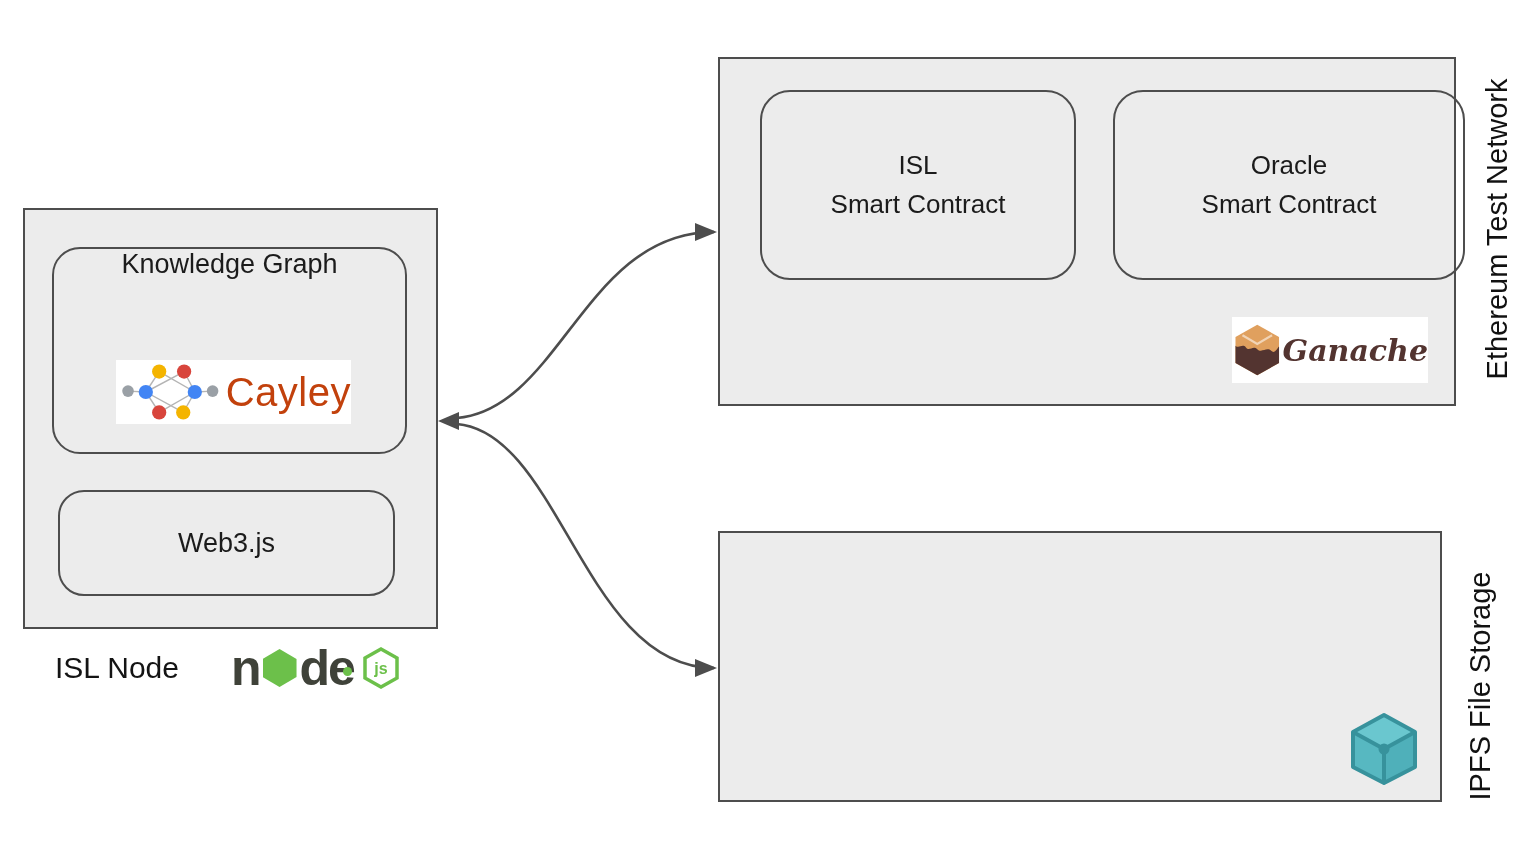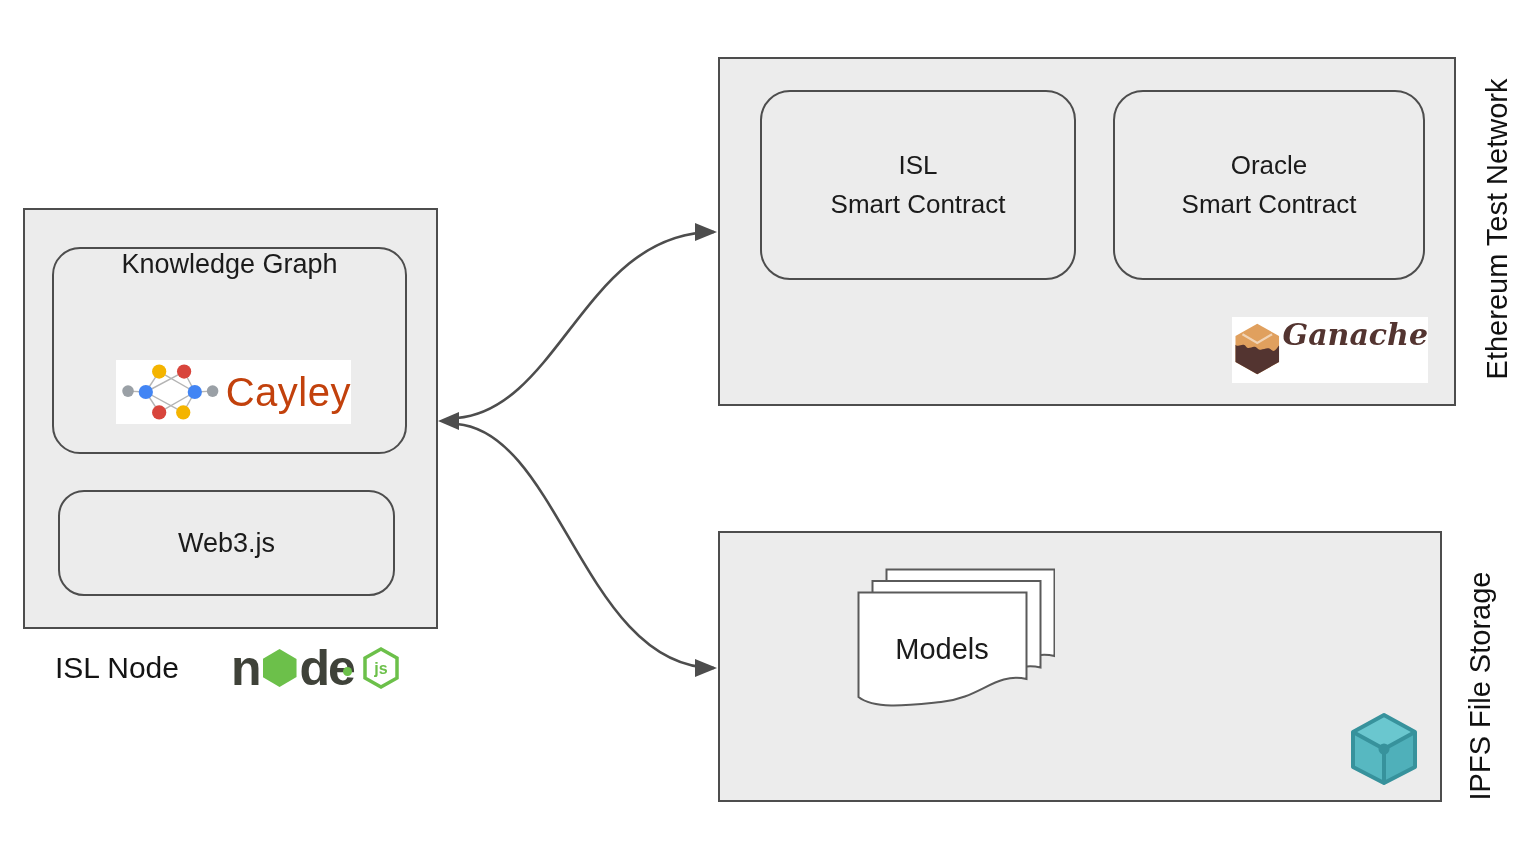--- a/index.html
+++ b/index.html
@@ -34,23 +34,23 @@
   .node-letter{font-size:50px;font-weight:800;color:var(--node-dark);letter-spacing:-2px;line-height:50px;}
   .node-hex{width:34px;height:38px;background:var(--node-green);margin:0 3px;
             clip-path:polygon(50% 0,100% 26%,100% 74%,50% 100%,0 74%,0 26%);}
   .node-e{position:relative;}
   .node-e::after{content:"";position:absolute;right:2px;top:24px;width:9px;height:9px;border-radius:50%;
                  background:var(--node-green);}
   .js-badge{margin-left:8px;}
 
   
   .sc-isl{left:40px;top:31px;width:316px;height:190px;}
-  .sc-oracle{left:393px;top:31px;width:312px;height:190px;}
+  .sc-oracle{left:393px;top:31px;width:352px;height:190px;}
   .ganache-logo{position:absolute;left:512px;top:258px;width:196px;height:66px;background:#fff;
-                display:flex;justify-content:center;}
+                display:flex;align-items:center;justify-content:center;}
   .ganache-word{font-family:"DejaVu Serif",serif;font-style:italic;font-weight:bold;font-size:30px;
                 color:var(--ganache-brown);}
 
   
   .doc-stack{position:absolute;width:198px;height:145px;}
   .doc-stack svg{display:block;}
   .doc-stack .doc{stroke:var(--doc-border);stroke-width:2;}
   .doc-stack.white .doc{fill:#ffffff;}
   .doc-stack.yellow .doc{fill:var(--doc-yellow);}
   .doc-stack text{font-family:"Liberation Sans",sans-serif;font-size:29px;fill:var(--text);}
@@ -148,34 +148,20 @@
         <polygon points="29,3 54,17 54,47 29,61 4,47 4,17" style="fill:var(--ganache-orange)"></polygon>
         <path d="M4,27 C8,31 12,24 16,29 C20,34 24,26 29,31 C34,36 40,28 45,33 C49,37 52,30 54,28 L54,47 L29,61 L4,47 Z" style="fill:var(--ganache-brown)"></path>
         <polyline points="12,15 29,25 46,15" fill="none" stroke="rgba(255,255,255,0.55)" stroke-width="2.5"></polyline>
       </svg>
       <span class="ganache-word">Ganache</span>
     </div>
   </div>
   <div class="side-label eth-side">Ethereum Test Network</div>
 
   <div class="panel-box" style="left:718px;top:531px;width:724px;height:271px;">
-    <div class="doc-stack white stack-models">
-      <svg width="198" height="145" viewBox="0 0 198 145">
-        <g transform="translate(28,0)">
-            <path class="doc" d="M1.5,1.5 H169.5 V88 C138,81 124,107 84,111 C54,114 18,119 1.5,106 Z"></path>
-          </g>
-        <g transform="translate(14,11.5)">
-            <path class="doc" d="M1.5,1.5 H169.5 V88 C138,81 124,107 84,111 C54,114 18,119 1.5,106 Z"></path>
-          </g>
-        <g transform="translate(0,23)">
-            <path class="doc" d="M1.5,1.5 H169.5 V88 C138,81 124,107 84,111 C54,114 18,119 1.5,106 Z"></path>
-          </g>
-        <text x="85" y="91" text-anchor="middle">Models</text>
-      </svg>
-    </div>
     <svg class="abs ipfs-cube" width="68" height="74" viewBox="0 0 68 74">
       <polygon points="34,3 65,20 34,37 3,20" style="fill:var(--ipfs-teal-top)"></polygon>
       <polygon points="3,20 34,37 34,71 3,55" style="fill:var(--ipfs-teal-left)"></polygon>
       <polygon points="34,37 65,20 65,55 34,71" style="fill:var(--ipfs-teal-right)"></polygon>
       <polygon class="edge" points="34,3 65,20 65,55 34,71 3,55 3,20"></polygon>
       <polyline class="edge" points="3,20 34,37 65,20"></polyline>
       <line class="edge" x1="34" y1="37" x2="34" y2="71"></line>
       <circle cx="34" cy="37" r="5.5" style="fill:var(--ipfs-teal-edge)"></circle>
     </svg>
   </div>

